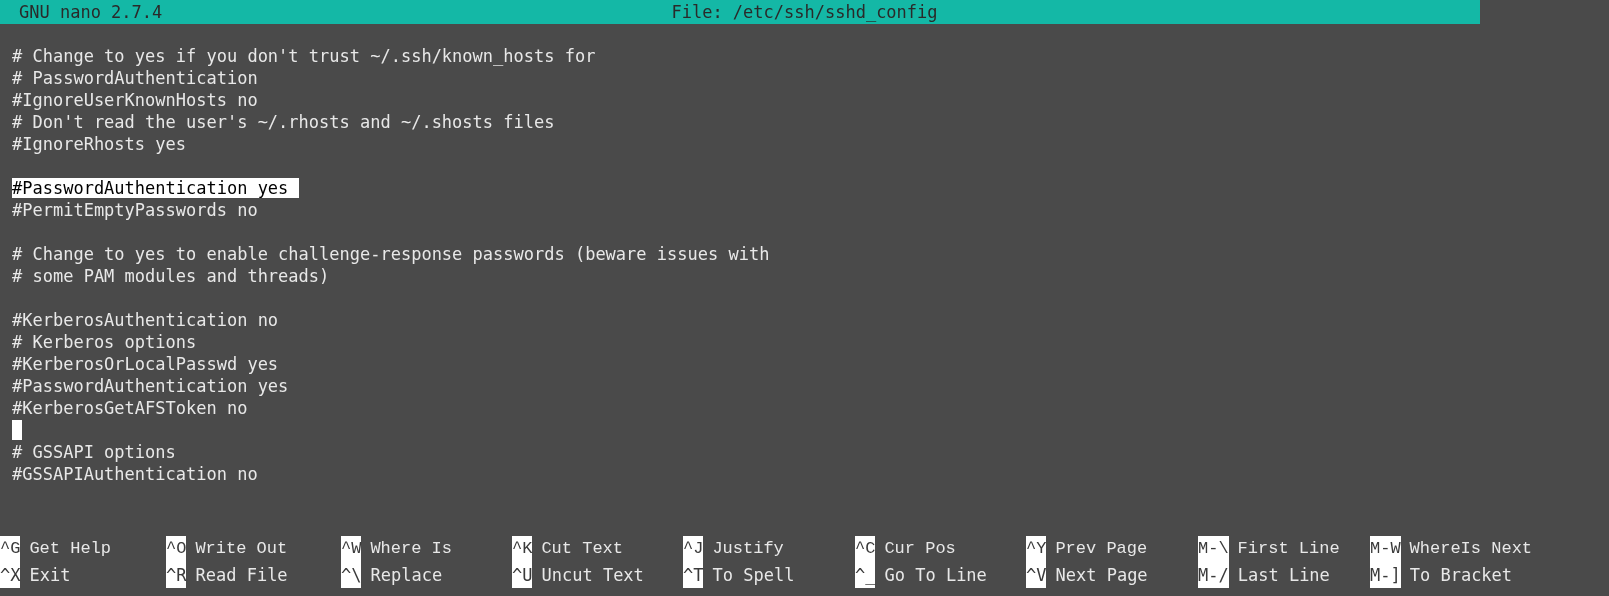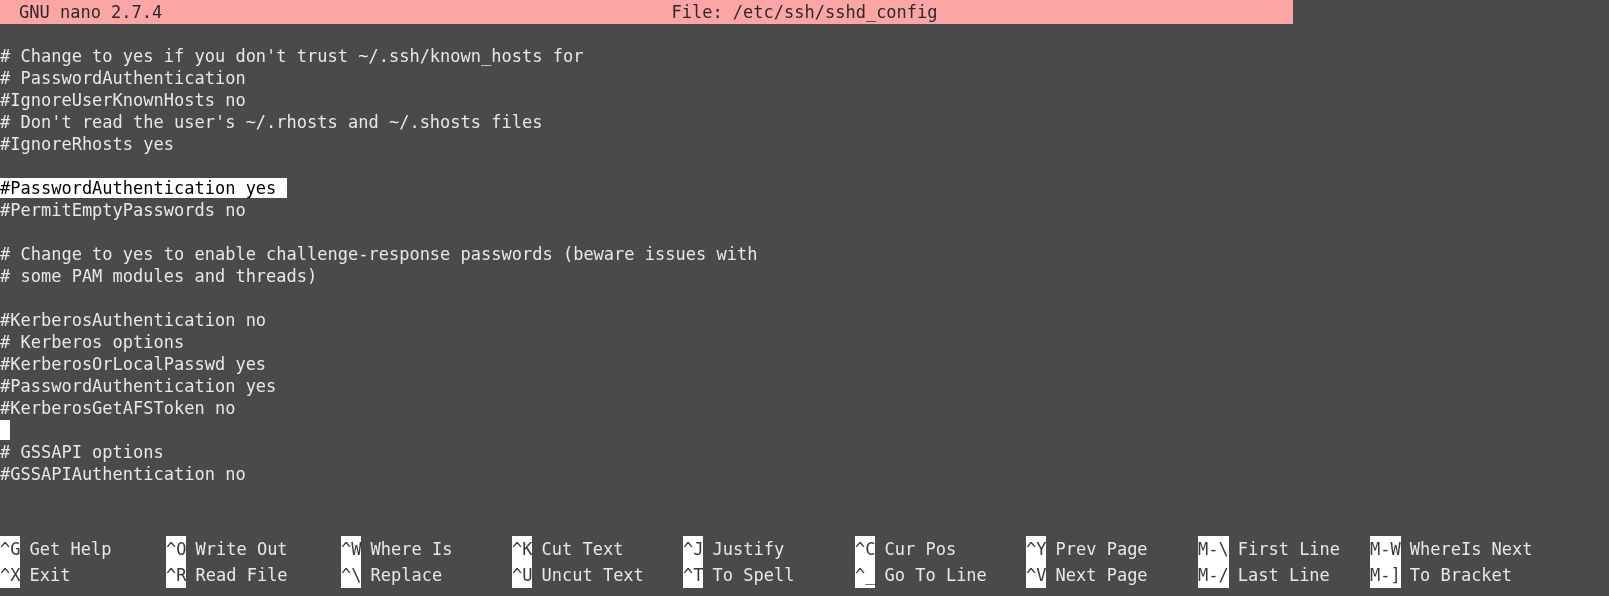--- a/index.html
+++ b/index.html
@@ -16,23 +16,23 @@
     font-size:17px;
     line-height:22px;
     color:#e8e8e8;
     -webkit-font-smoothing:antialiased;
   }
 
   
   #titlebar {
     position:absolute;
     top:0; left:0;
-    width:1293px;
+    width:1480px;
     height:24px;
-    background:#fca5a5;
+    background:#14b8a6;
     color:#2a2a2a;
     line-height:24px;
     white-space:pre;
   }
   #titlebar .tb-version {
     position:absolute;
     left:19px;
     top:0;
   }
   #titlebar .tb-file {
@@ -49,21 +49,21 @@
     top:24px; left:0;
     width:1609px;
     height:508px;
     background:#4a4a4a;
     padding-top:21px;
   }
   .eline {
     height:22px;
     line-height:22px;
     white-space:pre;
-    padding-left:0px;
+    padding-left:12px;
     color:#e8e8e8;
   }
   .eline .seg {
     display:inline;
     white-space:pre;
   }
   .eline .seg.hl {
     background:#ffffff;
     color:#000000;
   }
@@ -83,21 +83,21 @@
     background:#4a4a4a;
   }
   .sc-row {
     position:absolute;
     left:0;
     width:1609px;
     height:26px;
     line-height:26px;
     white-space:pre;
   }
-  #sc-row-0 { top:4px; }
+  #sc-row-0 { top:4px;font-family:Liberation Mono, monospace; }
   #sc-row-1 { top:30px; }
 
   .sc-item {
     position:absolute;
     white-space:pre;
     height:26px;
     line-height:26px;
   }
   .sc-key {
     background:#ffffff;

